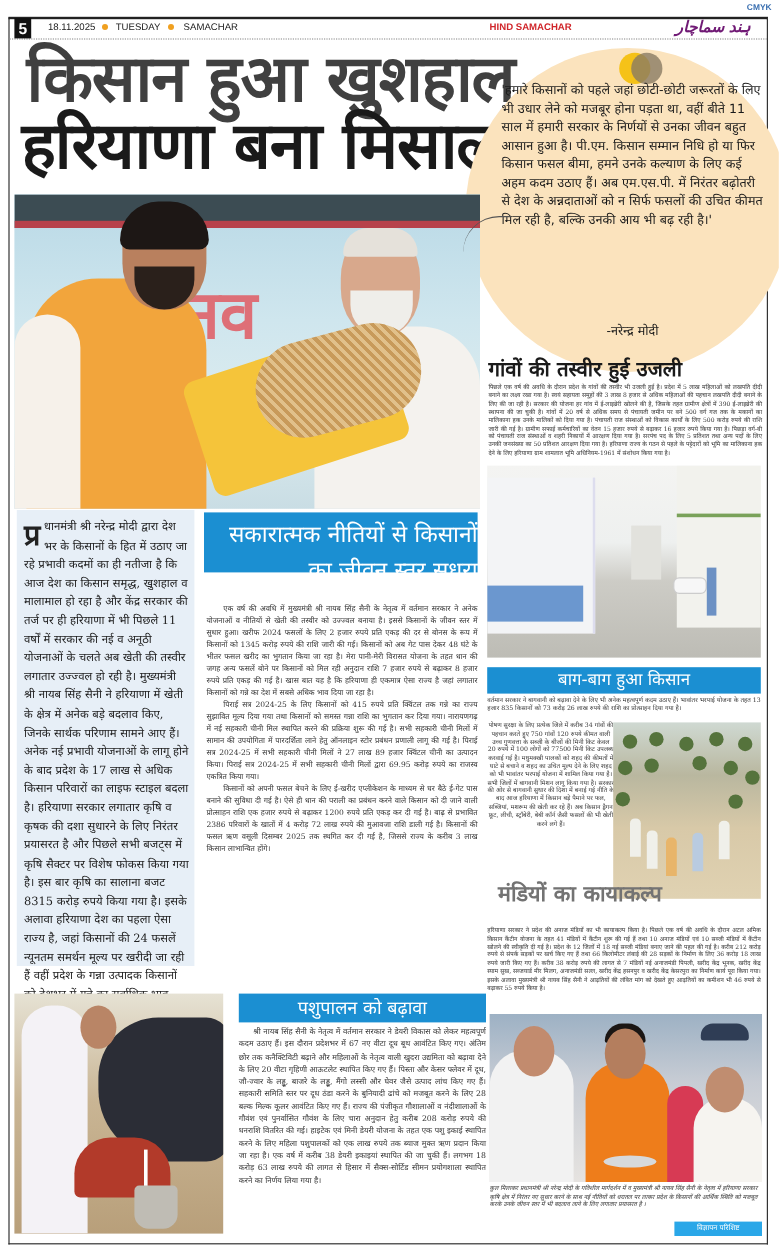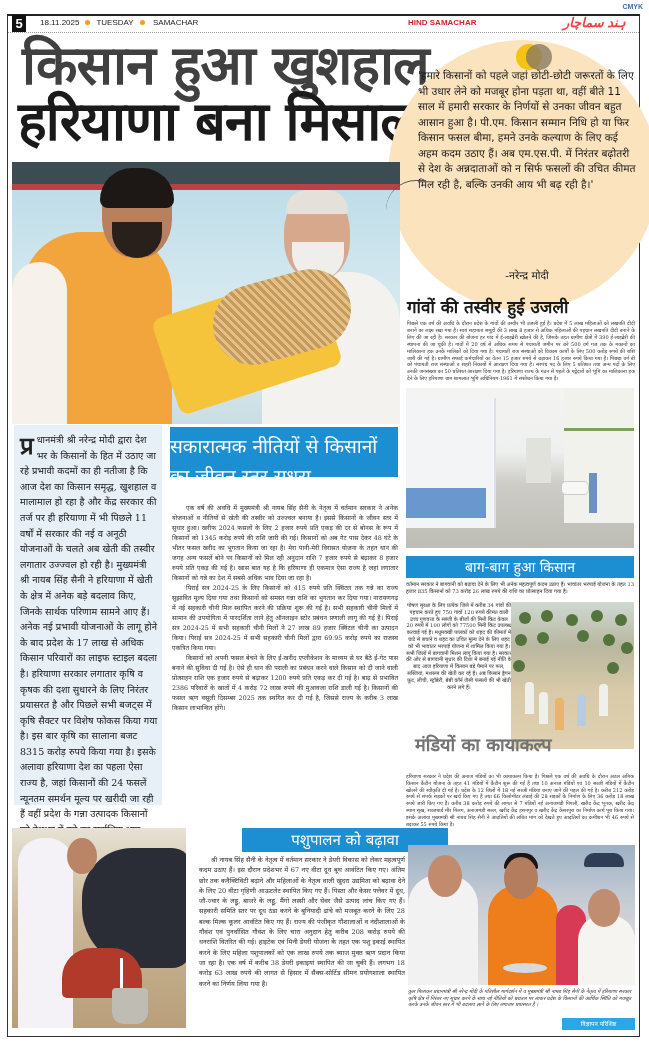--- a/index.html
+++ b/index.html
@@ -10,21 +10,21 @@
 
   
   .cmyk { right: 6px; top: 3px; font-size: 7px; font-weight: bold; color: #3a6fb0; font-family: "Liberation Sans", sans-serif; }
   .page-frame { left: 7px; top: 14px; width: 633px; height: 1023px; border: 1px solid #333; border-top: 2px solid #222; }
   .hdr { left: 8px; top: 15px; width: 631px; height: 18px; border-bottom: 1px dotted #999; font-family: "Liberation Sans", sans-serif; }
   .pgno { left: 4px; top: 0; width: 14px; height: 17px; background: #111; color: #fff; font-weight: bold; font-size: 13px; text-align: center; line-height: 17px; }
   .hdr-date { left: 32px; top: 3px; font-size: 8px; color: #222; }
   .dot { display: inline-block; width: 5px; height: 5px; border-radius: 50%; background: #f0a020; margin: 0 6px; vertical-align: middle; }
   .hdr-city { left: 145px; top: 3px; font-size: 8px; color: #222; }
   .hdr-brand { left: 400px; top: 3px; font-size: 8px; font-weight: bold; color: #d0252a; }
-  .hdr-logo { left: 555px; top: 0; font-size: 13px; font-weight: bold; color: #ef4444; font-style: italic; }
+  .hdr-logo { left: 555px; top: 0; font-size: 13px; font-weight: bold; color: #701a75; font-style: italic; }
 
   
   .h1 { left: 22px; top: 36px; font-size: 54px; font-weight: bold; color: #404040; line-height: 60px; letter-spacing: -1px; font-family: "DejaVu Sans", sans-serif; }
   .h2 { left: 18px; top: 92px; font-size: 54px; font-weight: bold; color: #1a1a1a; line-height: 60px; letter-spacing: -1px; font-family: "DejaVu Sans", sans-serif; }
 
   
   .hero { left: 12px; top: 162px; width: 388px; height: 262px; overflow: hidden;
           background: linear-gradient(180deg, #b9d9e6 0%, #cfe6ee 40%, #dcecef 70%, #c9dde4 100%); }
   .hero .band { position: absolute; left: 0; top: 0; width: 100%; height: 28px; background: #263238; opacity: .85; }
   .hero .band2 { position: absolute; left: 0; top: 22px; width: 100%; height: 6px; background: #d6404a; opacity: .8; }
@@ -60,21 +60,21 @@
   .village-photo .car { position: absolute; left: 155px; top: 93px; width: 28px; height: 14px; background: #f7f7f7; border-radius: 5px; border: 1px solid #ccc; }
   .village-photo .man { position: absolute; left: 183px; top: 85px; width: 8px; height: 40px; background: #6c91c4; }
   .village-photo .mid { position: absolute; left: 120px; top: 50px; width: 25px; height: 45px; background: #e2e2dd; }
 
   
   .intro-box { left: 14px; top: 425px; width: 148px; height: 380px; background: #e7eff7; }
   .intro-text { left: 20px; top: 432px; width: 138px; font-size: 9.5px; line-height: 15.6px; color: #222; font-family: "DejaVu Serif", serif; }
   .dropcap { float: left; font-size: 24px; font-weight: bold; line-height: 24px; margin-right: 3px; margin-top: 2px; text-align: right; }
 
   
-  .blue-banner { left: 170px; top: 427px; width: 228px; height: 50px; background: #1b8fd2; color: #fff; text-align: left; font-size: 19px; line-height: 30px; padding-top: 4px; }
+  .blue-banner { left: 170px; top: 427px; width: 228px; height: 50px; background: #1b8fd2; color: #fff; text-align: right; font-size: 19px; line-height: 30px; padding-top: 4px; }
   .main-body { left: 172px; top: 503px; width: 226px; font-size: 6.3px; line-height: 10px; color: #333; text-align: justify; font-family: "DejaVu Serif", serif; }
   .main-body p { text-indent: 14px; }
   .pullq { float: right; width: 118px; font-size: 8px; line-height: 10.5px; text-align: right; color: #222; margin: 3px 0 4px 6px; padding-bottom: 4px; border-bottom: 2px solid #1b8fd2; font-family: "DejaVu Serif", serif; }
 
   
   .bagh-banner { left: 406px; top: 556px; width: 228px; height: 22px; background: #1b8fd2; color: #fff; text-align: center; font-size: 14px; line-height: 22px; }
   .bagh-lead { left: 406px; top: 581px; width: 228px; font-size: 5.2px; line-height: 6.8px; color: #333; text-align: justify; font-family: "DejaVu Serif", serif; }
   .bagh-body { left: 406px; top: 602px; width: 106px; font-size: 5.2px; line-height: 6.8px; color: #333; text-align: center; font-family: "DejaVu Serif", serif; }
   .orchard { left: 511px; top: 602px; width: 123px; height: 147px; overflow: hidden; background: linear-gradient(180deg, #cfd9d2 0%, #b9b79f 30%, #d8c9a8 60%, #e0d2b2 100%); }
   .orchard .tree { position: absolute; width: 12px; height: 12px; border-radius: 50%; background: #55733c; }
@@ -87,21 +87,21 @@
   
   .cow-photo { left: 12px; top: 828px; width: 174px; height: 200px; overflow: hidden; background: linear-gradient(180deg, #e6e2d4 0%, #c9b594 45%, #b89f7a 100%); }
   .cow-photo .cow { position: absolute; left: 70px; top: 20px; width: 110px; height: 120px; background: #2b2d36; border-radius: 50px 20px 20px 60px; }
   .cow-photo .man { position: absolute; left: 6px; top: 10px; width: 55px; height: 190px; background: #f4f2f6; border-radius: 25px 25px 0 0; }
   .cow-photo .head { position: absolute; left: 55px; top: 10px; width: 30px; height: 36px; background: #b98566; border-radius: 50%; }
   .cow-photo .woman { position: absolute; left: 50px; top: 120px; width: 80px; height: 50px; background: #b23a2a; border-radius: 30px 30px 5px 5px; }
   .cow-photo .pail { position: absolute; left: 100px; top: 160px; width: 36px; height: 36px; background: #bfbcb4; border-radius: 4px 4px 12px 12px; }
   .cow-photo .milk { position: absolute; left: 108px; top: 130px; width: 3px; height: 32px; background: #fff; }
 
   
-  .pashu-banner { left: 199px; top: 828px; width: 206px; height: 24px; background: #1b8fd2; color: #fff; text-align: center; font-size: 15px; line-height: 24px; margin-left: 43px; }
+  .pashu-banner { left: 199px; top: 828px; width: 206px; height: 24px; background: #1b8fd2; color: #fff; text-align: center; font-size: 15px; line-height: 24px; }
   .pashu-body { left: 199px; top: 855px; width: 206px; font-size: 6.5px; line-height: 10.3px; color: #333; text-align: justify; font-family: "DejaVu Serif", serif; }
   .pashu-body p { text-indent: 12px; }
 
   
   .crowd-photo { left: 408px; top: 845px; width: 227px; height: 140px; overflow: hidden; background: linear-gradient(180deg, #9db1c4 0%, #c7ccd4 40%, #e6e3e0 100%); }
   .crowd-photo .a { position: absolute; left: 0; top: 30px; width: 70px; height: 110px; background: #f2f2f2; border-radius: 30px 30px 0 0; }
   .crowd-photo .ah { position: absolute; left: 20px; top: 10px; width: 34px; height: 42px; background: #c28b6e; border-radius: 50%; }
   .crowd-photo .b { position: absolute; left: 80px; top: 40px; width: 70px; height: 100px; background: #ee7d1b; border-radius: 30px 30px 0 0; }
   .crowd-photo .bh { position: absolute; left: 96px; top: 12px; width: 34px; height: 42px; background: #b47e5e; border-radius: 50%; }
   .crowd-photo .bhh { position: absolute; left: 96px; top: 8px; width: 34px; height: 16px; background: #1b1614; border-radius: 17px 17px 2px 2px; }
@@ -134,20 +134,21 @@
 
 <div class="abs quote"></div>
 <div class="abs quote-dot"></div>
 <div class="abs quote-dot2"></div>
 <div class="abs quote-text">'हमारे किसानों को पहले जहां छोटी-छोटी जरूरतों के लिए भी उधार लेने को मजबूर होना पड़ता था, वहीं बीते 11 साल में हमारी सरकार के निर्णयों से उनका जीवन बहुत आसान हुआ है। पी.एम. किसान सम्मान निधि हो या फिर किसान फसल बीमा, हमने उनके कल्याण के लिए कई अहम कदम उठाए हैं। अब एम.एस.पी. में निरंतर बढ़ोतरी से देश के अन्नदाताओं को न सिर्फ फसलों की उचित कीमत मिल रही है, बल्कि उनकी आय भी बढ़ रही है।'</div>
 <div class="abs quote-author">-नरेन्द्र मोदी</div>
 
 <div class="abs hero">
   <div class="band"></div>
     <div class="band2"></div>
+  <div class="bgtxt">नव</div>
   <div class="p1"></div>
     <div class="p1w"></div>
   <div class="p1h"></div>
     <div class="p1hair"></div>
     <div class="p1beard"></div>
   <div class="p2"></div>
     <div class="p2h"></div>
     <div class="p2hair"></div>
     <div class="p2beard"></div>
   <div class="bouquet"></div>

